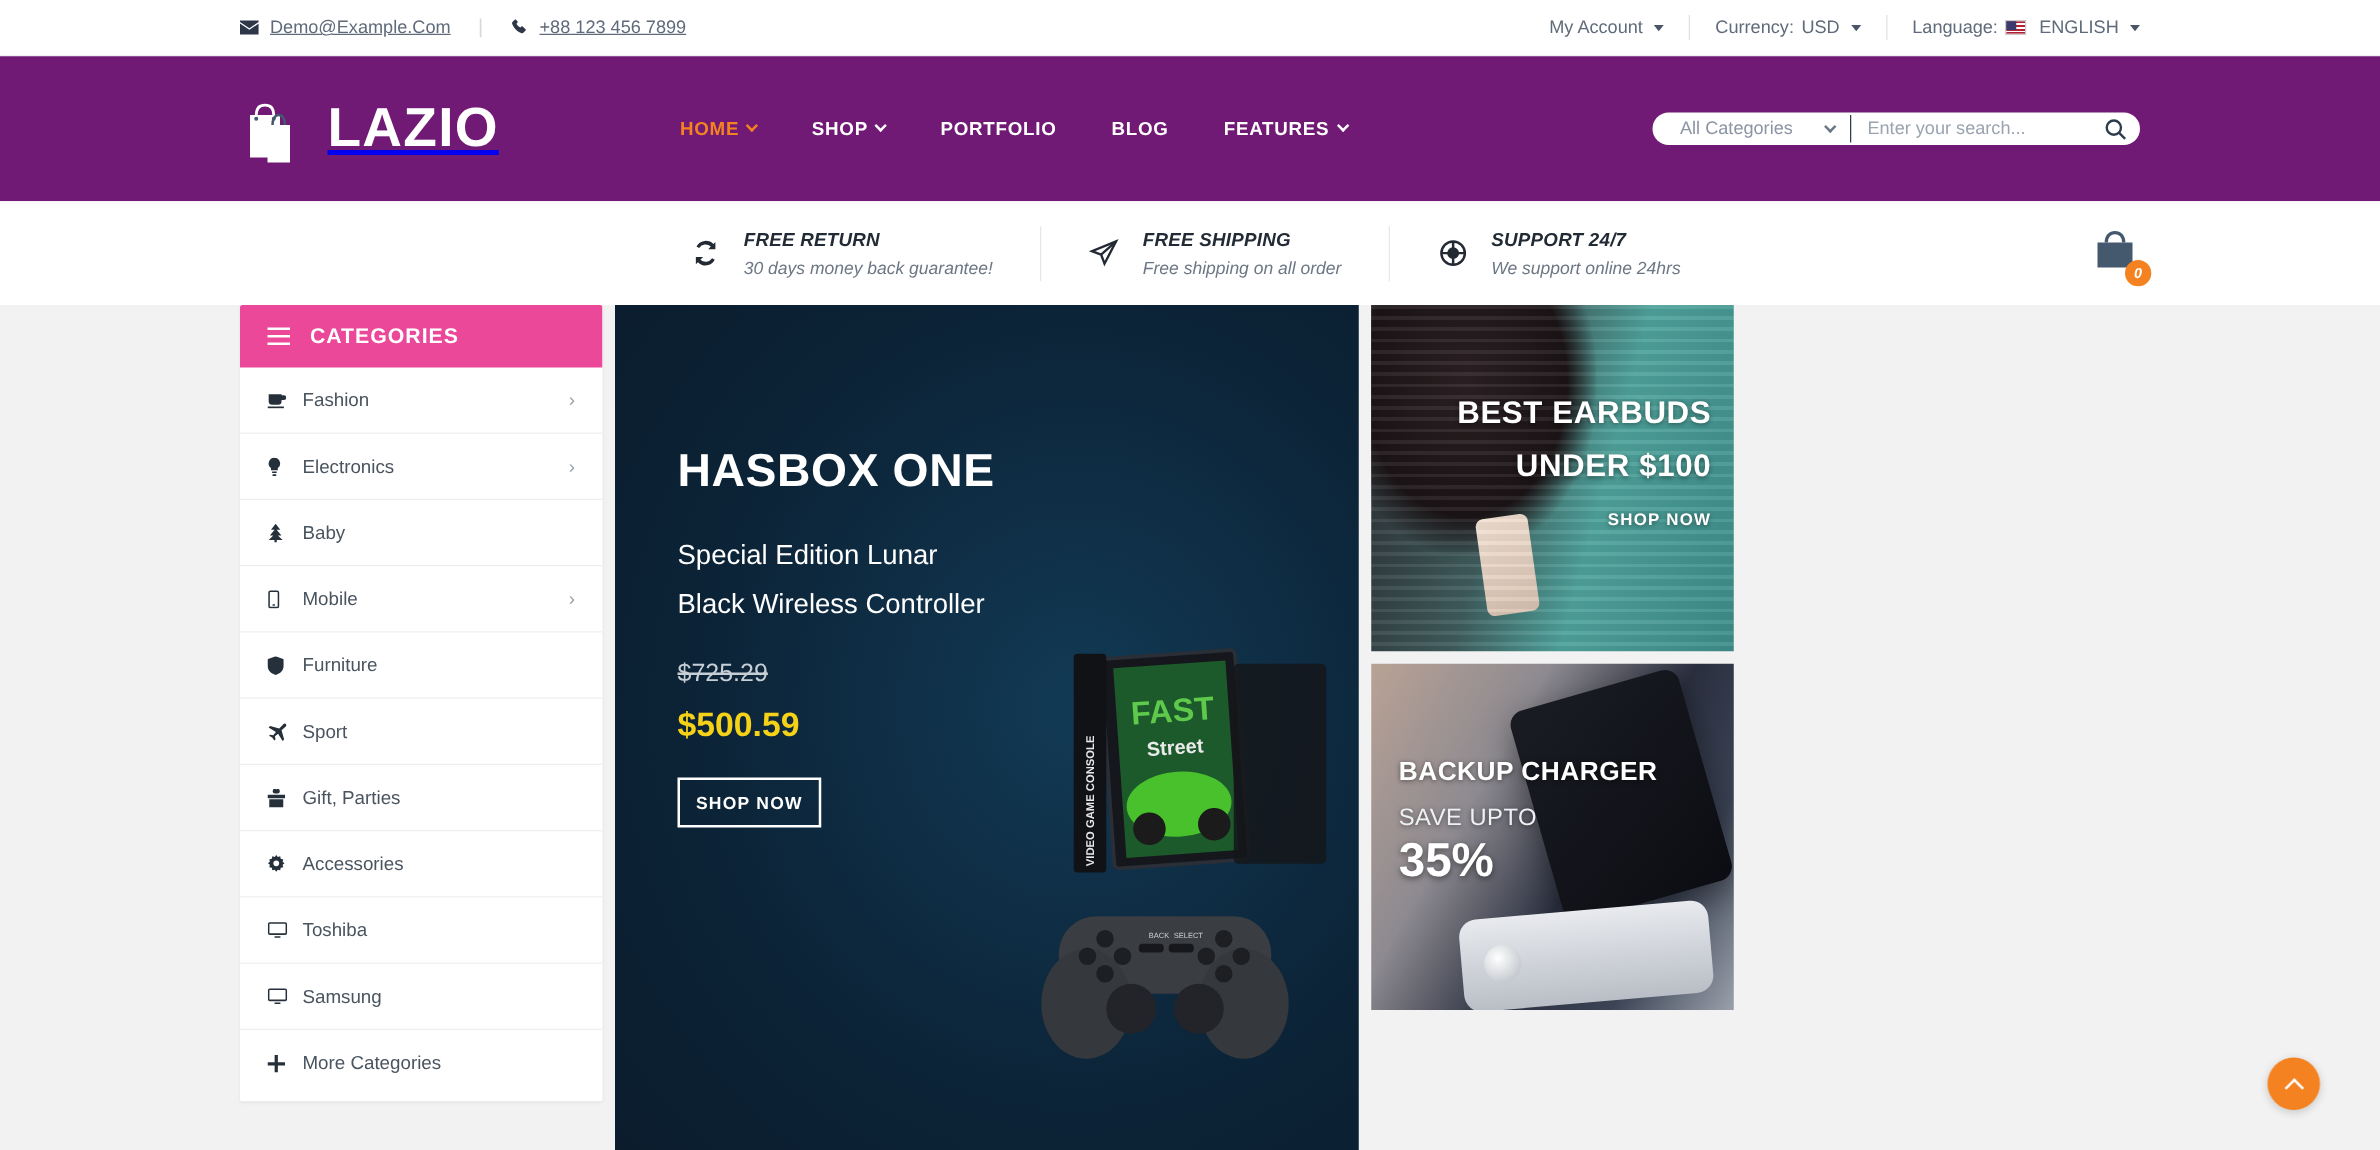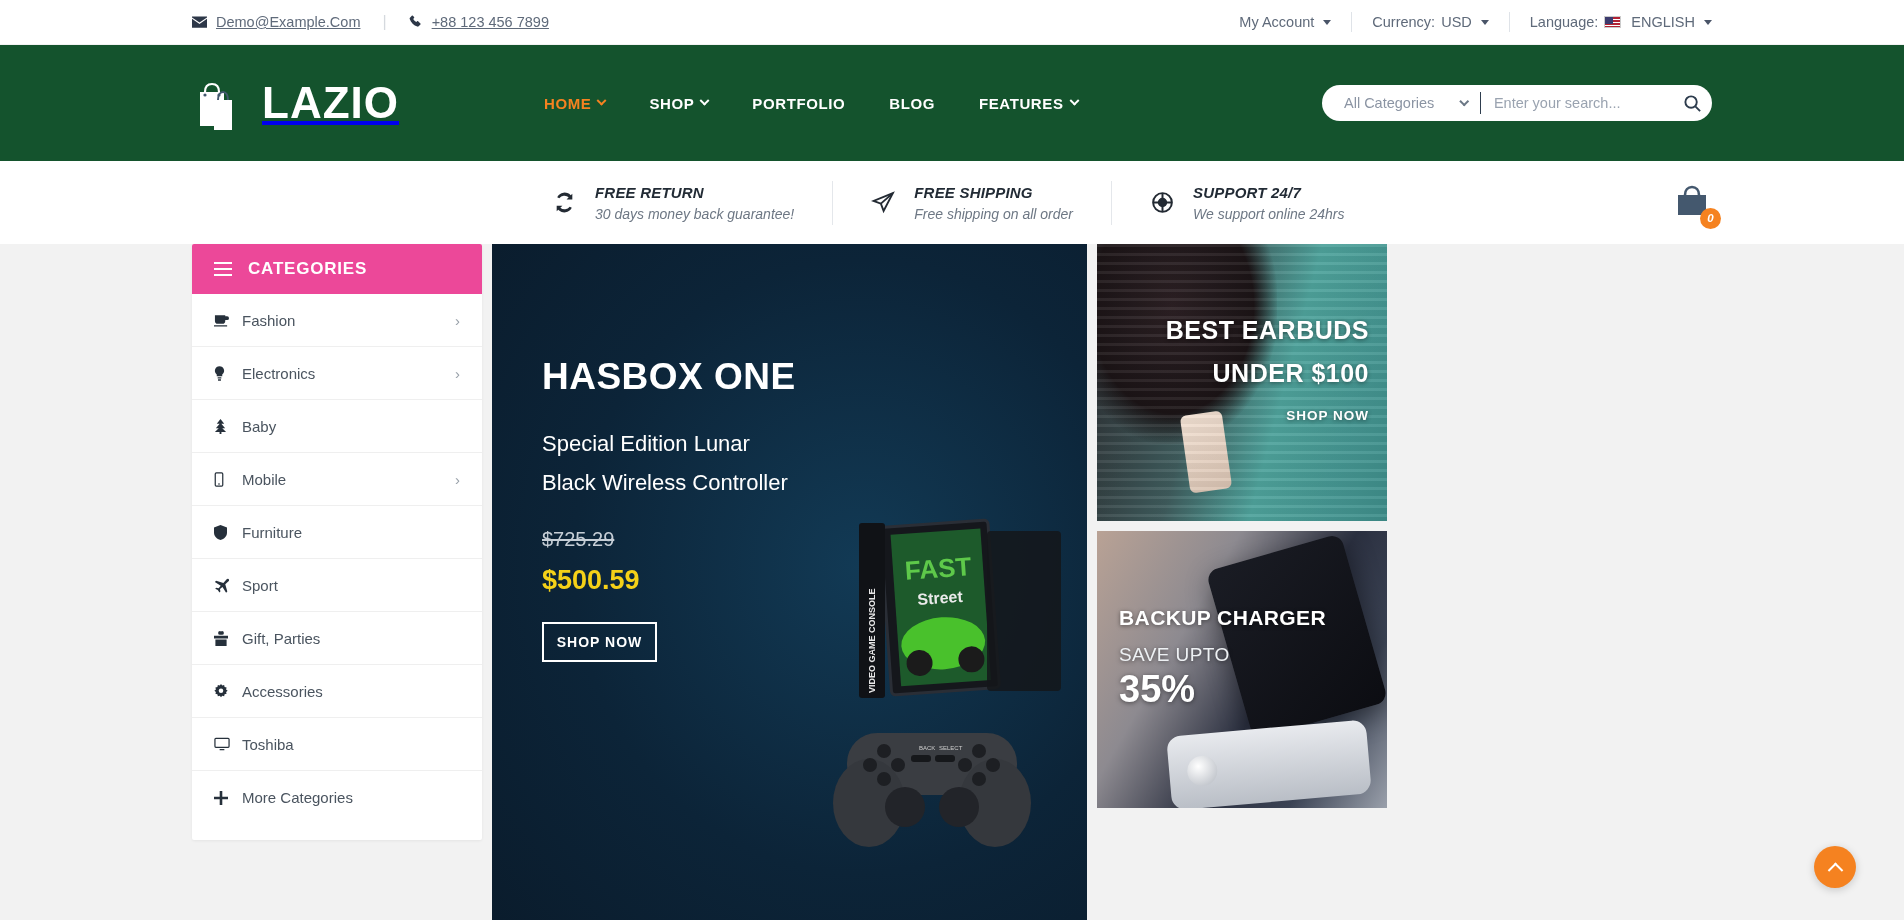--- a/index.html
+++ b/index.html
@@ -54,21 +54,21 @@
     border: 0.5px solid #ccc;
   }
   .flag::before {
     content: ""; position: absolute; left: 0; top: 0;
     width: 8px; height: 7px; background: #3c3b6e;
   }
 
   
   .header {
     height: 116px;
-    background: #14532d;
+    background: #701a75;
     display: flex; align-items: center;
   }
   .header-inner {
     width: 1520px; margin: 0 auto;
     display: flex; align-items: center;
   }
   .logo { display: flex; align-items: center; gap: 12px; width: 330px; }
   .logo-bag { width: 58px; height: 58px; position: relative; }
   .logo-text {
     font-size: 44px; font-weight: 700; color: #ffffff;
@@ -82,21 +82,21 @@
   }
   .nav-item.active { color: #f58220; }
   .chev-d {
     width: 7px; height: 7px;
     border-right: 2px solid currentColor;
     border-bottom: 2px solid currentColor;
     transform: rotate(45deg) translate(-2px,-2px);
     display: inline-block;
   }
   .searchbox {
-    width: 390px; height: 36px; background: #fff;
+    width: 390px; height: 26px; background: #fff;
     border-radius: 22px; display: flex; align-items: center;
     padding: 0 8px 0 22px;
   }
   .cat-select {
     display: flex; align-items: center; gap: 26px;
     color: #8b94a3; font-size: 14.5px; white-space: nowrap; cursor: pointer;
   }
   .cat-caret {
     width: 7px; height: 7px;
     border-right: 2px solid #6b7785;
@@ -163,21 +163,21 @@
   }
   .cat-head {
     background: #ec4899; height: 50px;
     display: flex; align-items: center; gap: 16px;
     padding: 0 22px; color: #fff;
     font-size: 17px; font-weight: 700; letter-spacing: 0.8px;
     cursor: pointer;
   }
   .burger { display: flex; flex-direction: column; gap: 3.5px; }
   .burger span { display: block; width: 18px; height: 2.5px; background: #fff; }
-  .cat-list { padding: 0 0 16px 0; }
+  .cat-list { padding: 0 0 4px 0; }
   .cat-row {
     height: 53px; display: flex; align-items: center;
     padding: 0 22px; border-bottom: 1px solid #efefef;
     cursor: pointer; margin: 0 0px;
   }
   .cat-row:last-child { border-bottom: none; }
   .cat-ic {
     width: 22px; color: #26303b; display: flex;
     align-items: center; font-size: 14px;
   }
@@ -559,20 +559,29 @@
         <div class="cat-row">
           <span class="cat-ic">
             <svg width="16" height="14" viewBox="0 0 17 14" fill="none" stroke="currentColor" stroke-width="1.3">
                 <rect x="1" y="1" width="15" height="9.5" rx="1"></rect>
                 <path d="M6 13h5"></path>
               </svg>
           </span>
           <span class="cat-name">Toshiba</span>
         </div>
 
+        <div class="cat-row">
+          <span class="cat-ic">
+            <svg width="16" height="14" viewBox="0 0 17 14" fill="none" stroke="currentColor" stroke-width="1.3">
+                <rect x="1" y="1" width="15" height="9.5" rx="1"></rect>
+                <path d="M6 13h5"></path>
+              </svg>
+          </span>
+          <span class="cat-name">Samsung</span>
+        </div>
 
         <div class="cat-row">
           <span class="cat-ic">
             <svg width="14" height="14" viewBox="0 0 14 14" fill="currentColor">
                 <path d="M5.7 0h2.6v14H5.7z"></path>
                 <path d="M0 5.7h14v2.6H0z"></path>
               </svg>
           </span>
           <span class="cat-name">More Categories</span>
         </div>

